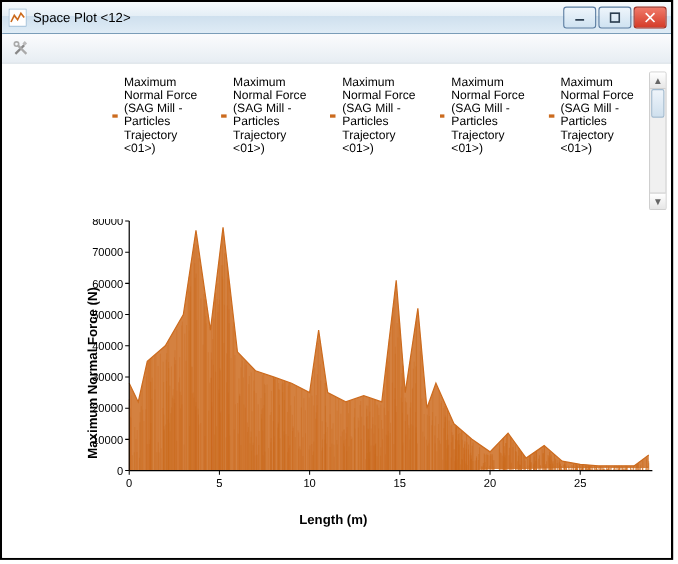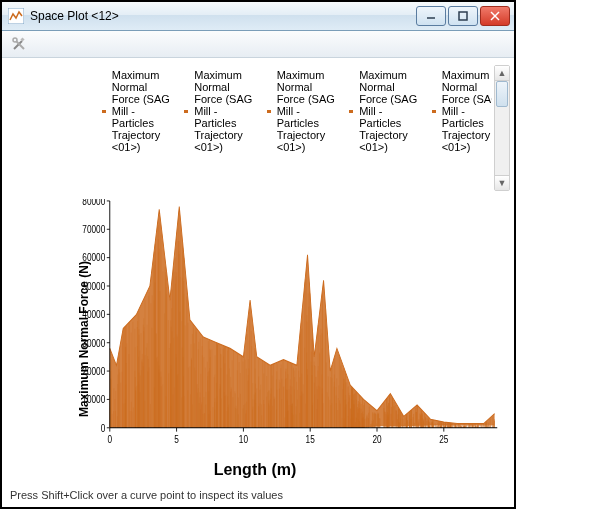--- a/index.html
+++ b/index.html
@@ -4,21 +4,21 @@
 <style>
   html, body {
     margin: 0;
     padding: 0;
     font-family: "Segoe UI", Tahoma, sans-serif;
     font-size: 12px;
     background: #fff;
     color: #000;
   }
   .outer-frame {
-    width: 516px;
+    width: 612px;
     height: 509px;
     border: 2px solid #000;
     position: relative;
     box-sizing: border-box;
   }
   .window {
     position: absolute;
     inset: 0;
     display: flex;
     flex-direction: column;
@@ -161,21 +161,21 @@
     font-weight: bold;
     font-size: 12px;
     white-space:nowrap;
   }
   .xlabel {
     position:absolute;
     bottom: 0px;
     left: 50%;
     transform: translateX(-50%);
     font-weight:bold;
-    font-size:16px;
+    font-size:12px;
   }
   .plot {
     position:absolute;
     left: 74px;
     right: 10px;
     top: 0px;
     bottom: 32px;
   }
   .axes {
     position:absolute;
@@ -1206,17 +1206,16 @@
               <text x="1" y="254" text-anchor="middle" class="tick">0</text>
               <text x="89.96551724137932" y="254" text-anchor="middle" class="tick">5</text>
               <text x="178.93103448275863" y="254" text-anchor="middle" class="tick">10</text>
               <text x="267.89655172413796" y="254" text-anchor="middle" class="tick">15</text>
               <text x="356.86206896551727" y="254" text-anchor="middle" class="tick">20</text>
               <text x="445.8275862068965" y="254" text-anchor="middle" class="tick">25</text>
             </svg>
       </div>
     </div>
 
-    <div class="status">Press Shift+Click over a curve point to inspect its values</div>
 
   </div>
 </div>
 </div>
 
 </body></html>

